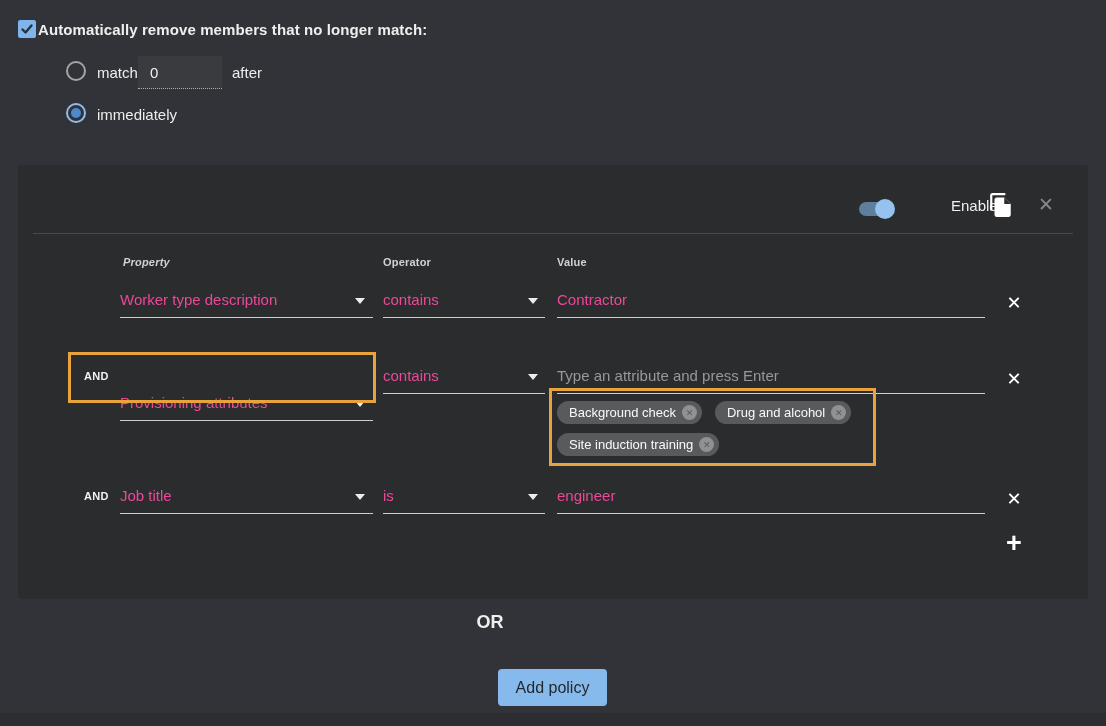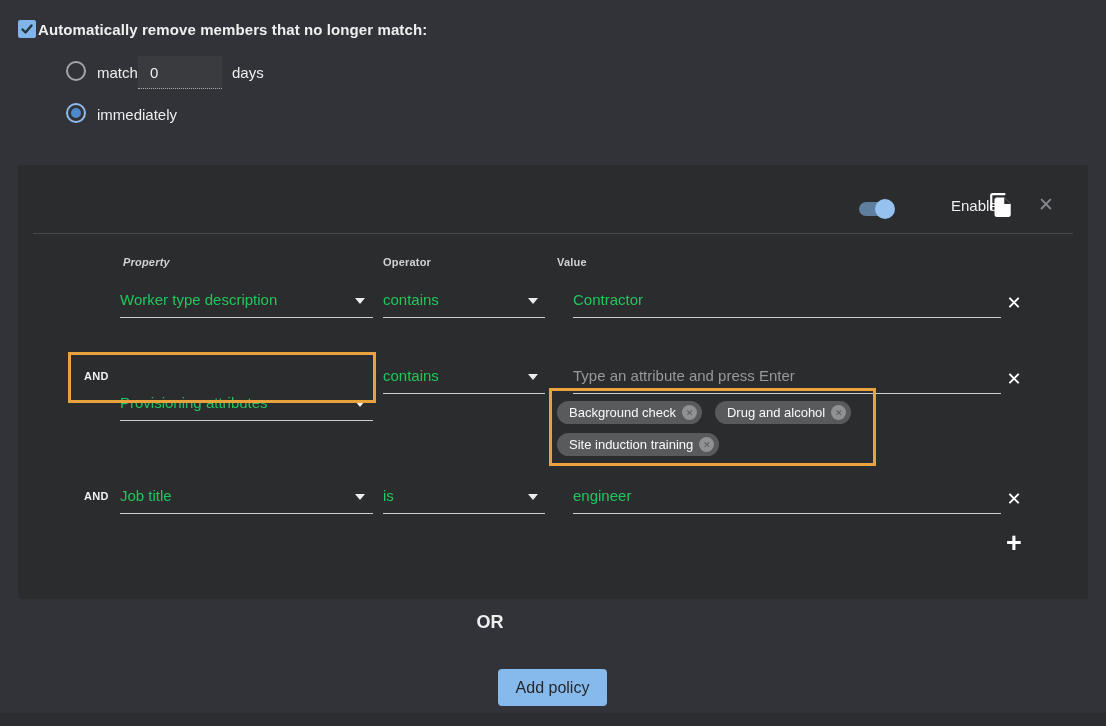--- a/index.html
+++ b/index.html
@@ -46,30 +46,30 @@
   .close-btn { left:1016px; top:27px; width:24px; height:24px; font-size:19px; font-weight:700;
                color:#84878B; display:flex; align-items:center; justify-content:center; cursor:pointer; }
 
   .card-divider { left:15px; top:68px; width:1040px; height:1px; background:#494A4D; }
 
   .col-hdr { top:91px; font-size:11px; font-weight:700; color:#D2D2D2; letter-spacing:.2px; }
 
   .and-label { left:66px; font-size:11px; font-weight:700; color:#F0F0F0; letter-spacing:.3px; }
 
   .select, .value-field { position:absolute; height:35px; cursor:pointer; }
-  .select-text, .value-text { position:absolute; left:0; top:8px; font-size:15px; color:#22c55e; white-space:nowrap; }
+  .select-text, .value-text { position:absolute; left:0; top:8px; font-size:15px; color:#ec4899; white-space:nowrap; }
   .placeholder-text { color:#96989A; }
   .caret { position:absolute; top:15px; width:0; height:0;
            border-left:5px solid transparent; border-right:5px solid transparent;
            border-top:6px solid #EDEDED; }
   .ul { position:absolute; left:0; bottom:0; height:1px; background:#CFCFCF; }
 
   .prop-col { left:102px; width:253px; }
   .op-col   { left:365px; width:162px; }
-  .val-col  { left:539px; width:428px;margin-left:16px; }
+  .val-col  { left:539px; width:428px; }
   .caret-prop { left:235px; }
   .caret-op   { left:145px; }
 
   .row-del { left:984px; width:24px; height:24px; font-size:18px; font-weight:700; color:#FFFFFF;
              display:flex; align-items:center; justify-content:center; cursor:pointer; }
   .add-cond { left:982px; top:363px; width:28px; height:30px; font-size:27px; font-weight:700;
               color:#FFFFFF; display:flex; align-items:center; justify-content:center; cursor:pointer; }
 
   .hl-box { position:absolute; border:3px solid #E8A33C; pointer-events:none; }
   .hl-prop  { left:50px;  top:187px; width:308px; height:51px; }
@@ -101,21 +101,21 @@
     <svg width="14" height="14" viewBox="0 0 14 14">
         <path d="M2.5 7.5 L5.5 10.5 L11.5 3.5" stroke="#27333F" stroke-width="2.4" fill="none" stroke-linecap="round" stroke-linejoin="round"></path>
       </svg>
   </span>
 </div>
 <div class="abs title-label">Automatically remove members that no longer match:</div>
 
 <div class="abs radio radio-off"></div>
 <div class="abs opt-label" style="left:97px; top:64px;">match</div>
 <input class="abs days-input" value="0" style="">
-<div class="abs opt-label" style="left:232px; top:64px;">days</div>
+<div class="abs opt-label" style="left:232px; top:64px;">after</div>
 
 <div class="abs radio radio-on"></div>
 <div class="abs opt-label" style="left:97px; top:106px;">immediately</div>
 
 <div class="abs card">
 
   <div class="abs toggle-track">
     <div class="toggle-thumb"></div>
   </div>
   <div class="abs enabled-label">Enabled</div>

